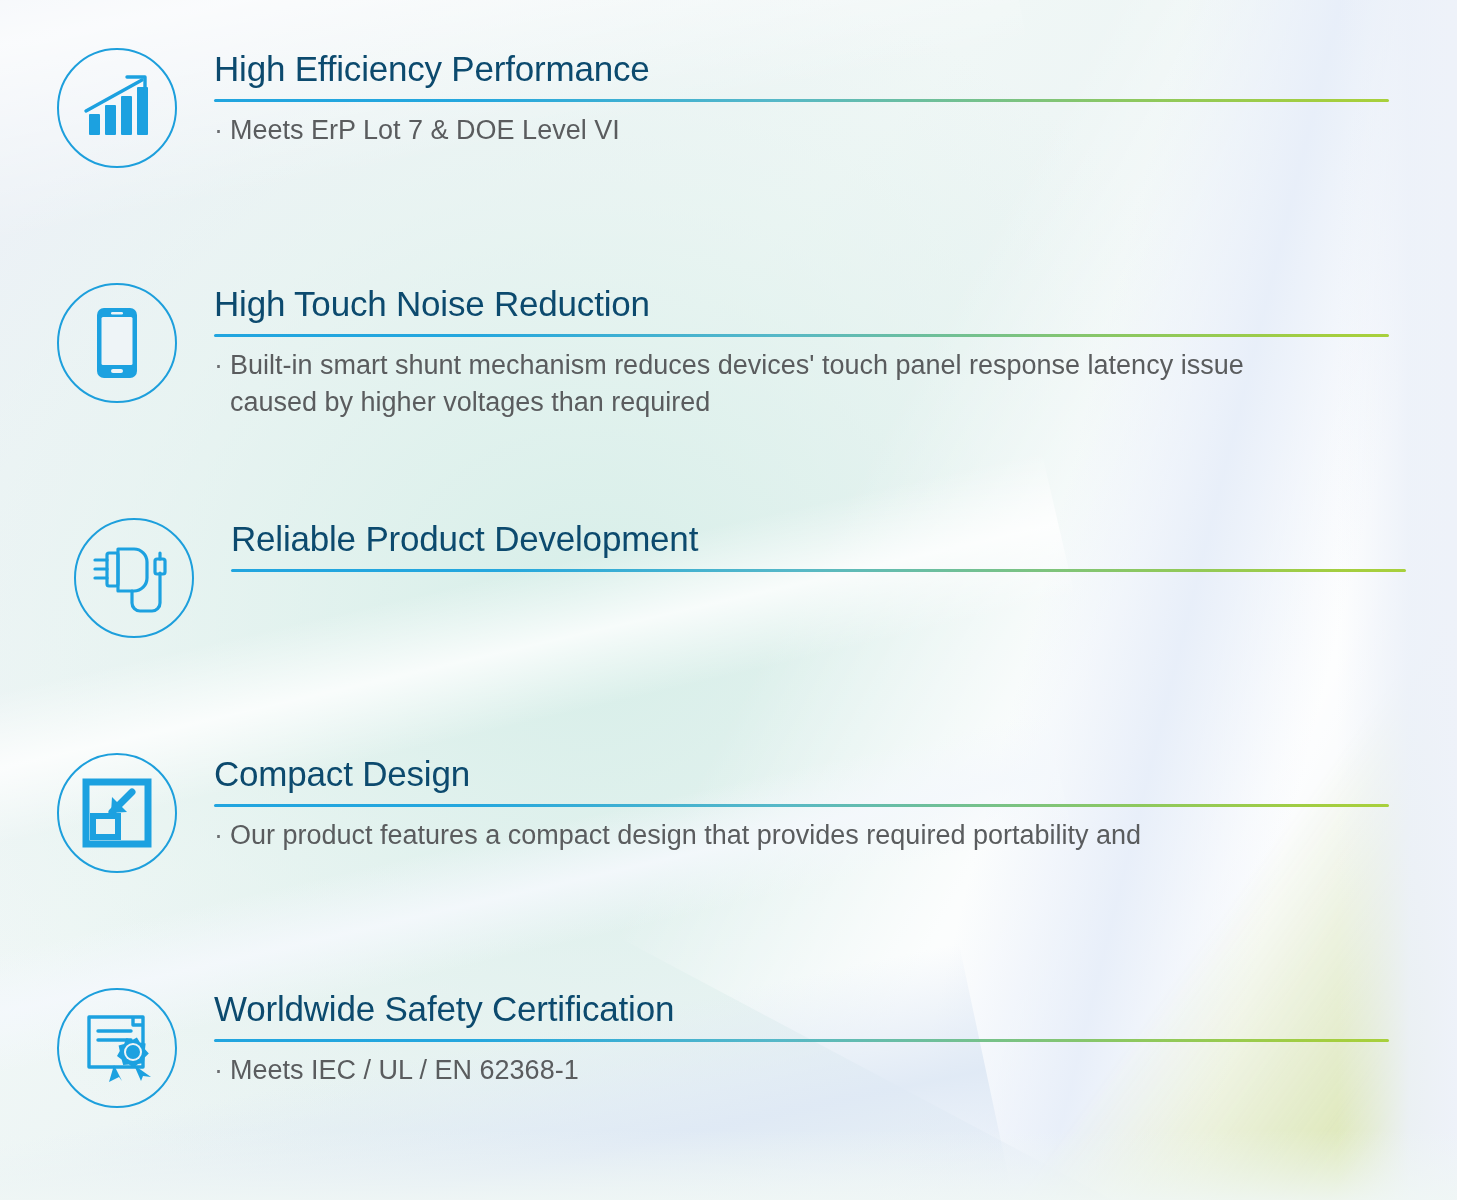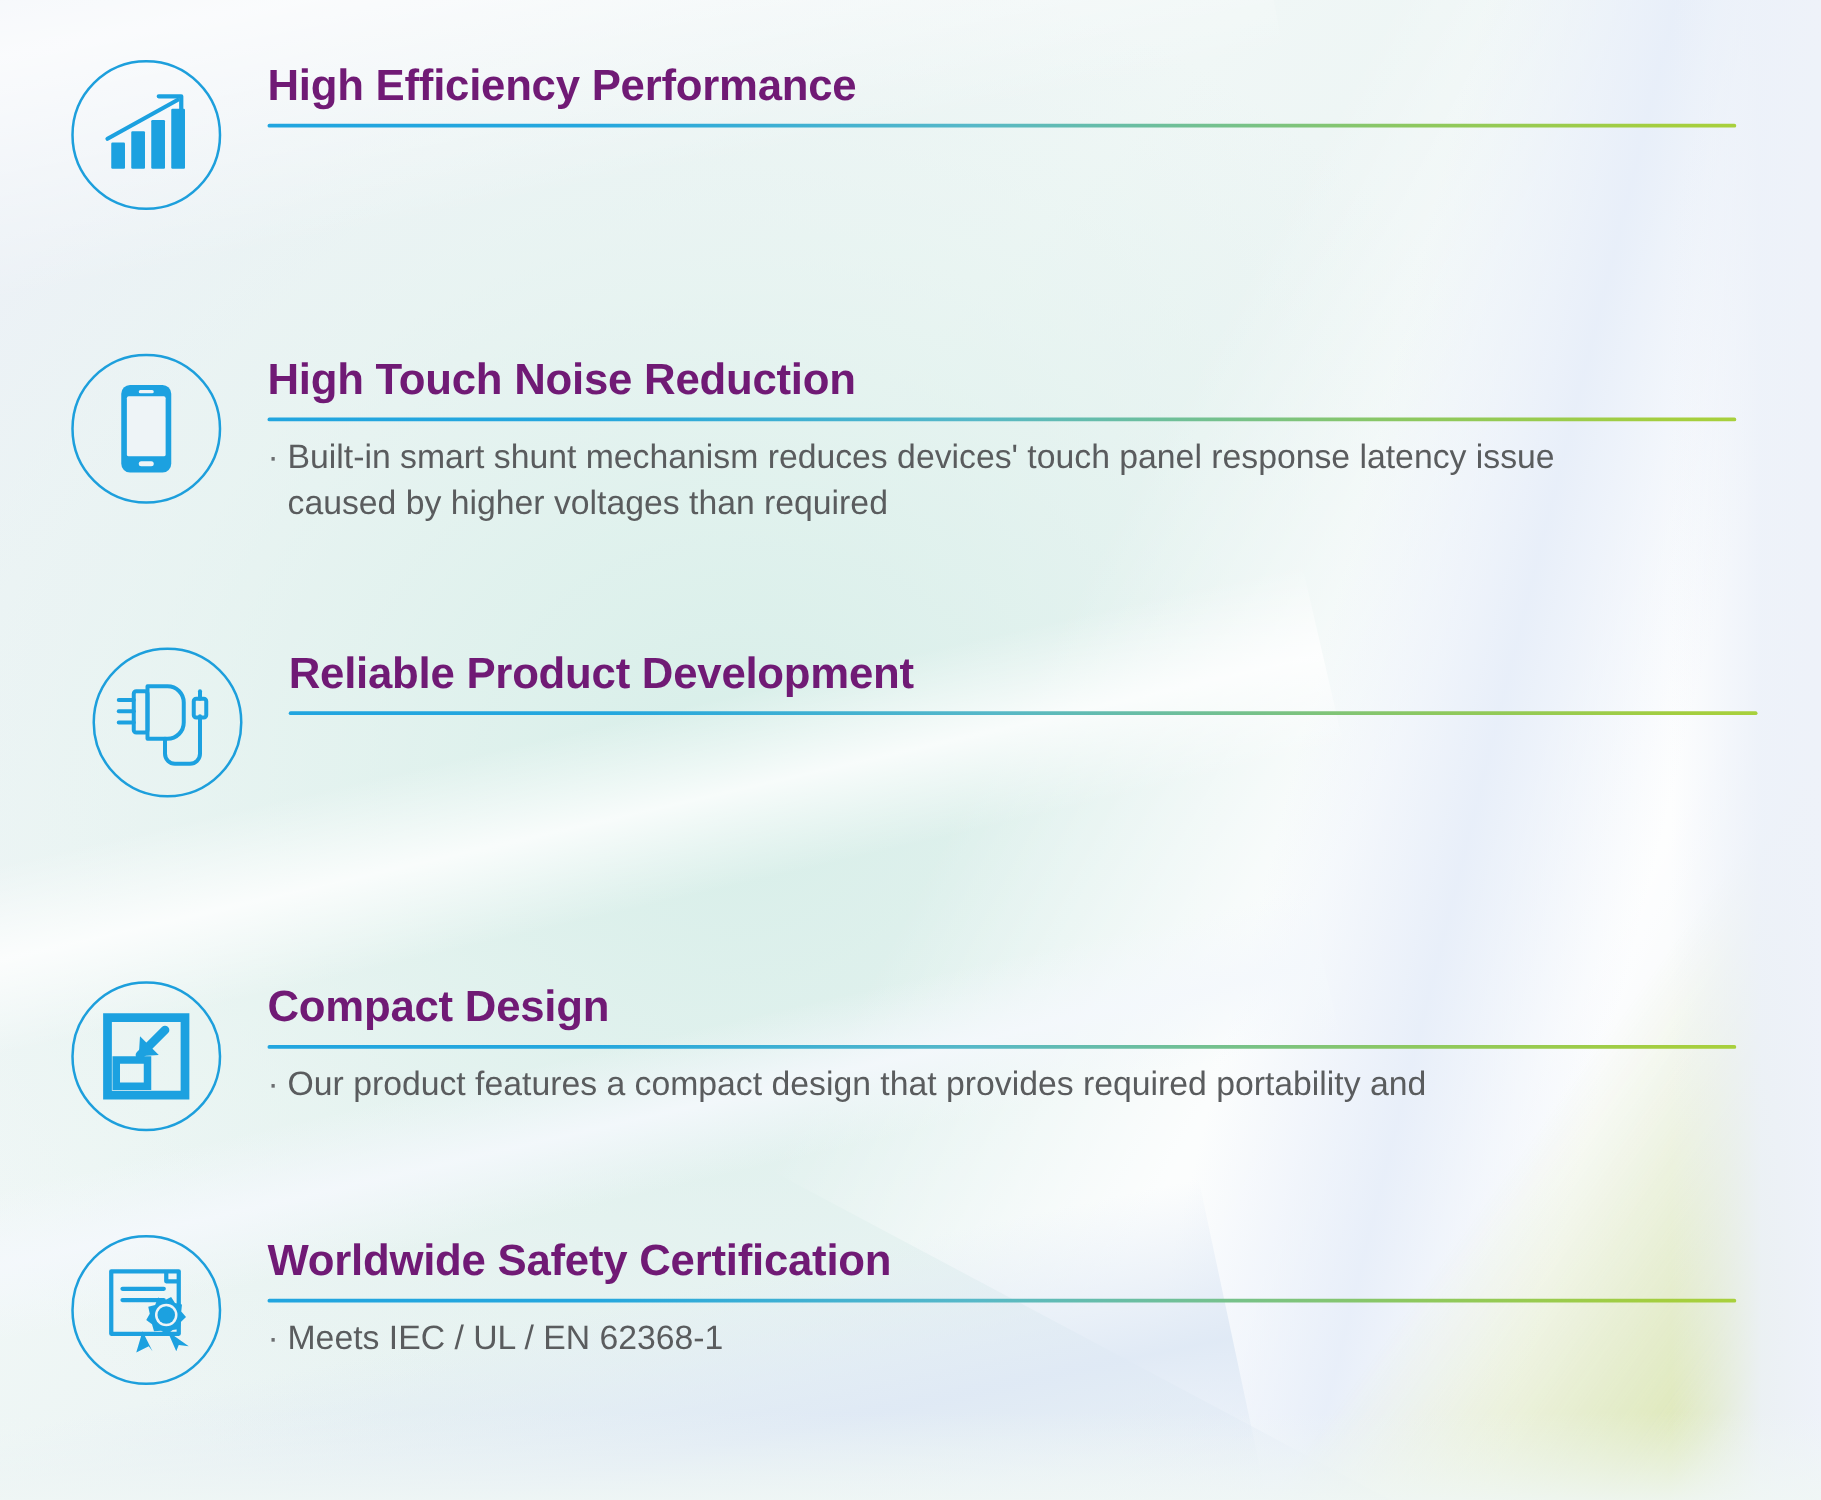--- a/index.html
+++ b/index.html
@@ -125,22 +125,22 @@
     background: transparent;
   }
   .icon-wrap svg { display: block; }
 
   .feature-body {
     margin-left: 37px;
     width: 1175px;
   }
 
   .feature-title {
-    color: #701a75;
-    font-weight: bold;
+    color: #0c4a6e;
+    font-weight: normal;
     font-size: 35px;
     line-height: 42px;
     letter-spacing: -0.2px;
     white-space: nowrap;
   }
 
   .rule {
     height: 3px;
     width: 1175px;
     margin-top: 9px;
@@ -170,21 +170,21 @@
   }
   .bullet .cont {
     display: block;
     padding-left: 16px;
   }
 
   
   #f1 { left: 57px; top: 48px; }
   #f2 { left: 57px; top: 283px; }
   #f3 { left: 74px; top: 518px; justify-content: space-between; }
-  #f4 { left: 57px; top: 753px; margin-top: 32px; }
+  #f4 { left: 57px; top: 753px; }
   #f5 { left: 57px; top: 988px; }
 </style>
 </head>
 <body>
 
 <div class="bg-root">
   <div class="bg-wash-green"></div>
   <div class="bg-diag bg-d1"></div>
   <div class="bg-diag bg-d2"></div>
   <div class="bg-diag bg-d3"></div>
@@ -208,20 +208,25 @@
           <rect x="41" y="25" width="11" height="39" rx="1"></rect>
           <rect x="57" y="16" width="11" height="48" rx="1"></rect>
         </g>
         <path d="M6 40 L62 9" stroke="#1ca1e0" stroke-width="3.4" fill="none" stroke-linecap="round"></path>
         <path d="M47 6 L65 6 L65 24" fill="none" stroke="#1ca1e0" stroke-width="3.4" stroke-linecap="round" stroke-linejoin="round"></path>
       </svg>
     </div>
     <div class="feature-body">
       <div class="feature-title">High Efficiency Performance</div>
       <div class="rule"></div>
+      <div class="bullets">
+        <div class="bullet">
+          <span class="dot">·</span><span>Meets ErP Lot 7 &amp; DOE Level VI</span>
+        </div>
+      </div>
     </div>
   </div>
 
   <div class="feature" id="f2">
     <div class="icon-wrap">
       <svg width="44" height="74" viewBox="0 0 44 74" aria-hidden="true">
         <rect x="2" y="2" width="40" height="70" rx="7" ry="7" fill="#1ca1e0"></rect>
         <rect x="6.5" y="11" width="31" height="48" rx="1.5" fill="#eef4f7"></rect>
         <rect x="16" y="6" width="12" height="2.6" rx="1.3" fill="#eef4f7"></rect>
         <rect x="16" y="63" width="12" height="4" rx="2" fill="#eef4f7"></rect>

